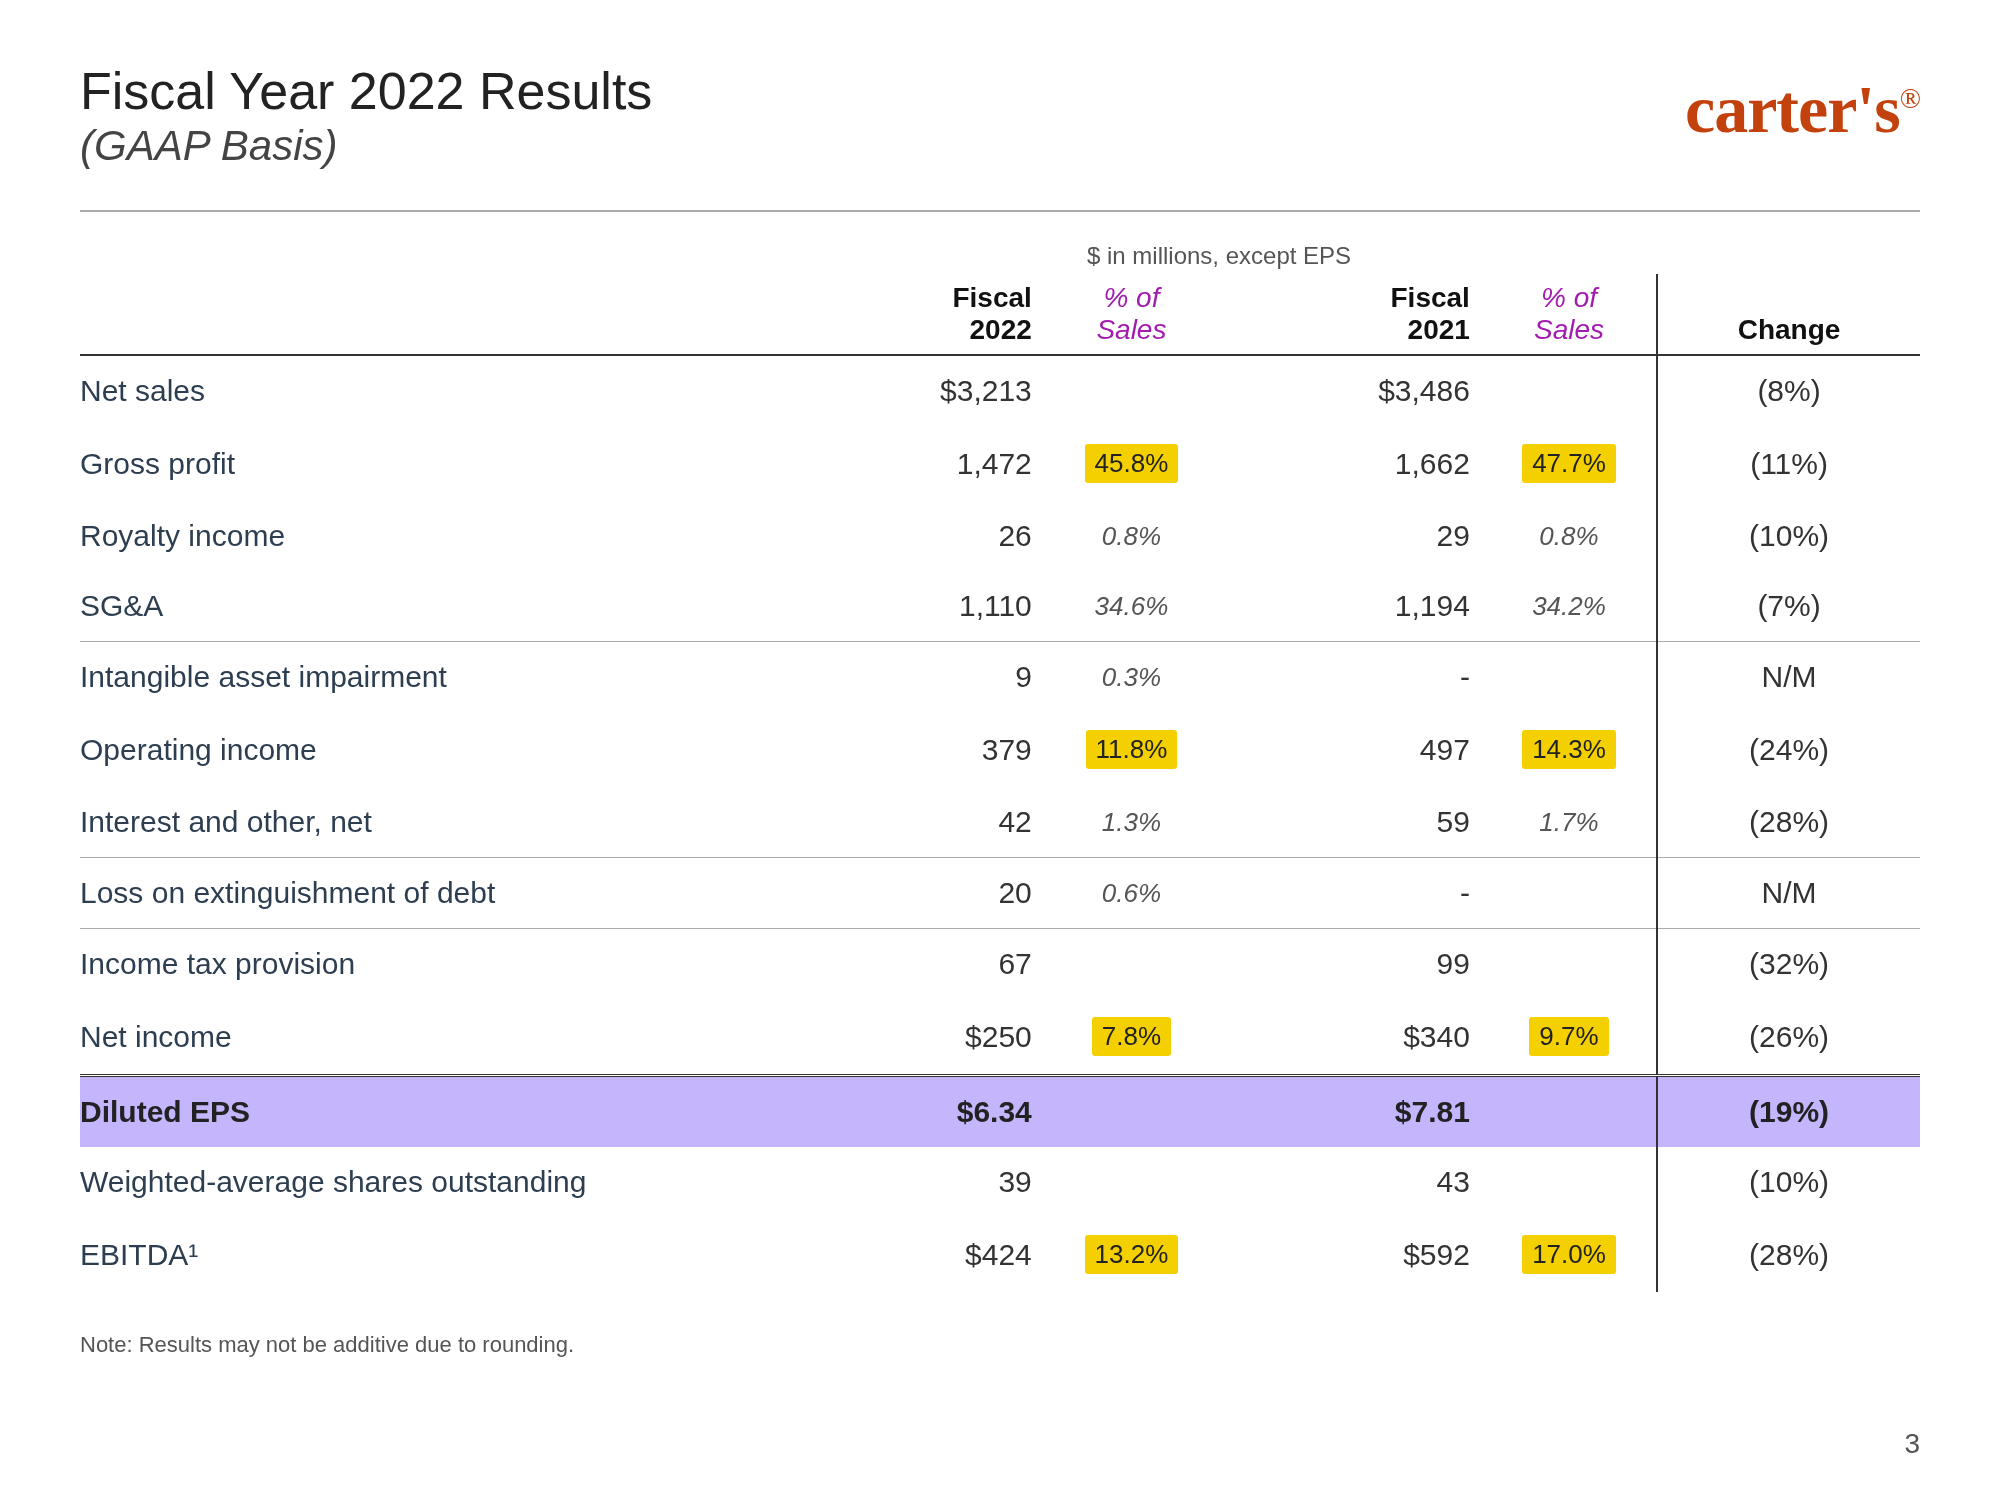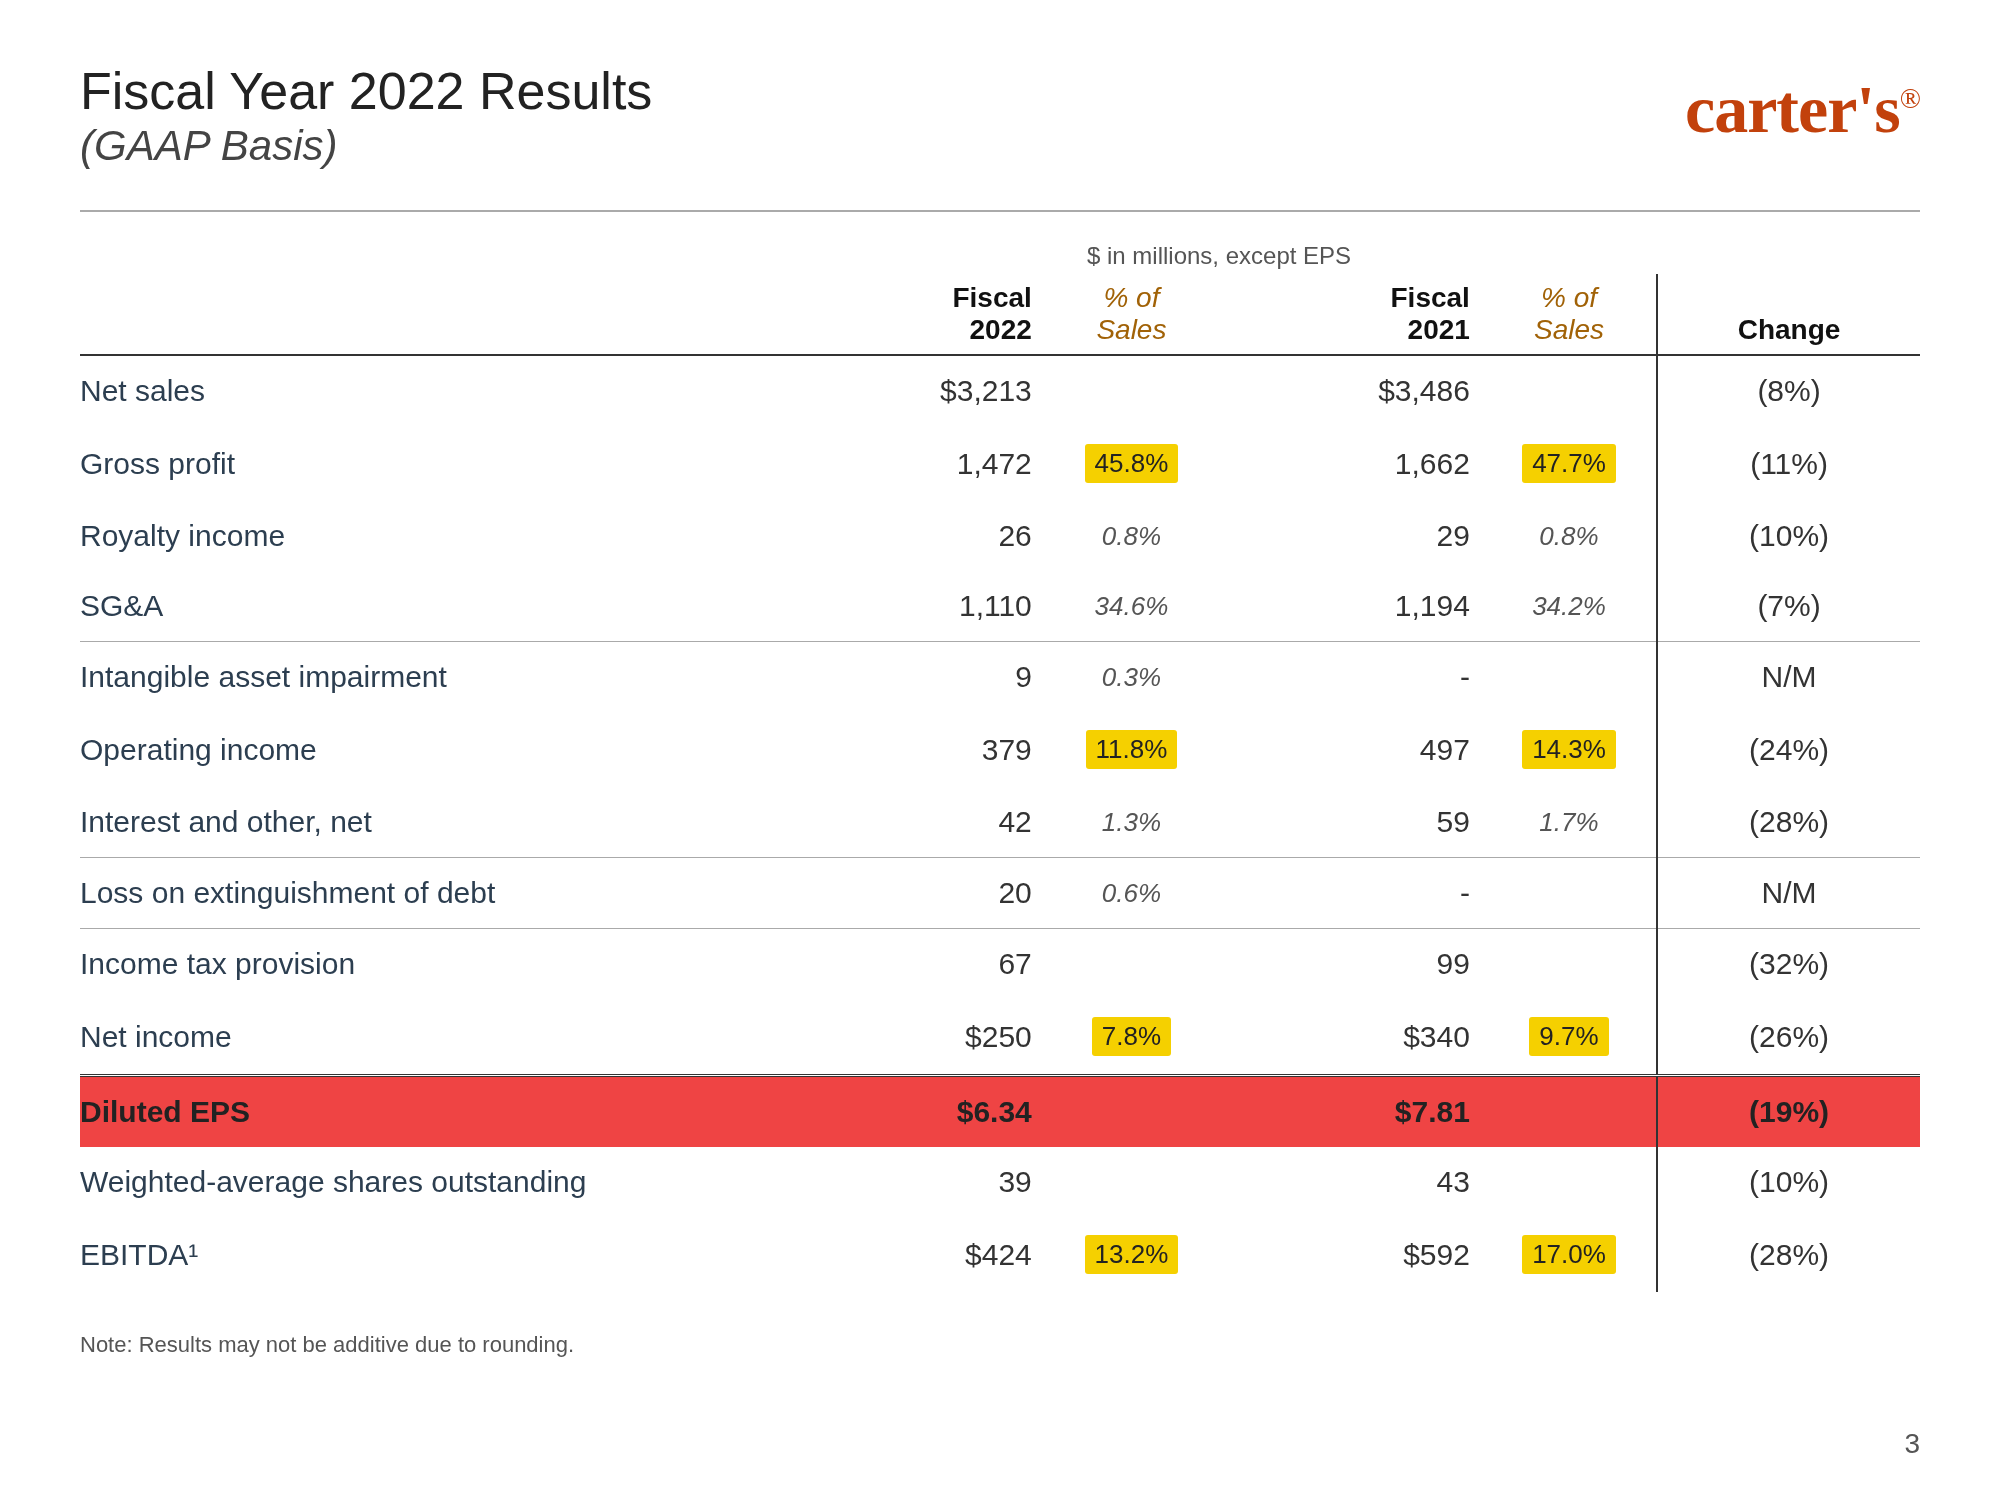--- a/index.html
+++ b/index.html
@@ -84,21 +84,21 @@
       vertical-align: bottom;
       border-bottom: 2px solid #333;
     }
 
     thead tr.col-header td.bold-header {
       font-weight: 700;
       color: #111;
     }
     thead tr.col-header td.italic-header {
       font-style: italic;
-      color: #a16207;
+      color: #a21caf;
       font-weight: 400;
     }
 
     tbody tr td {
       padding: 18px 12px;
       vertical-align: middle;
       color: #333;
     }
 
     tbody tr td.label-cell {
@@ -143,21 +143,21 @@
 
     tbody tr.border-top td {
       border-top: 1px solid #aaa;
     }
 
     tbody tr.double-border-bottom td {
       border-bottom: 3px double #333;
     }
 
     tbody tr.diluted-row {
-      background-color: #ef4444;
+      background-color: #c4b5fd;
     }
     tbody tr.diluted-row td {
       font-weight: 700;
       color: #222;
       font-size: 30px;
     }
 
     .footnote-area {
       margin-top: 40px;
       font-size: 22px;

